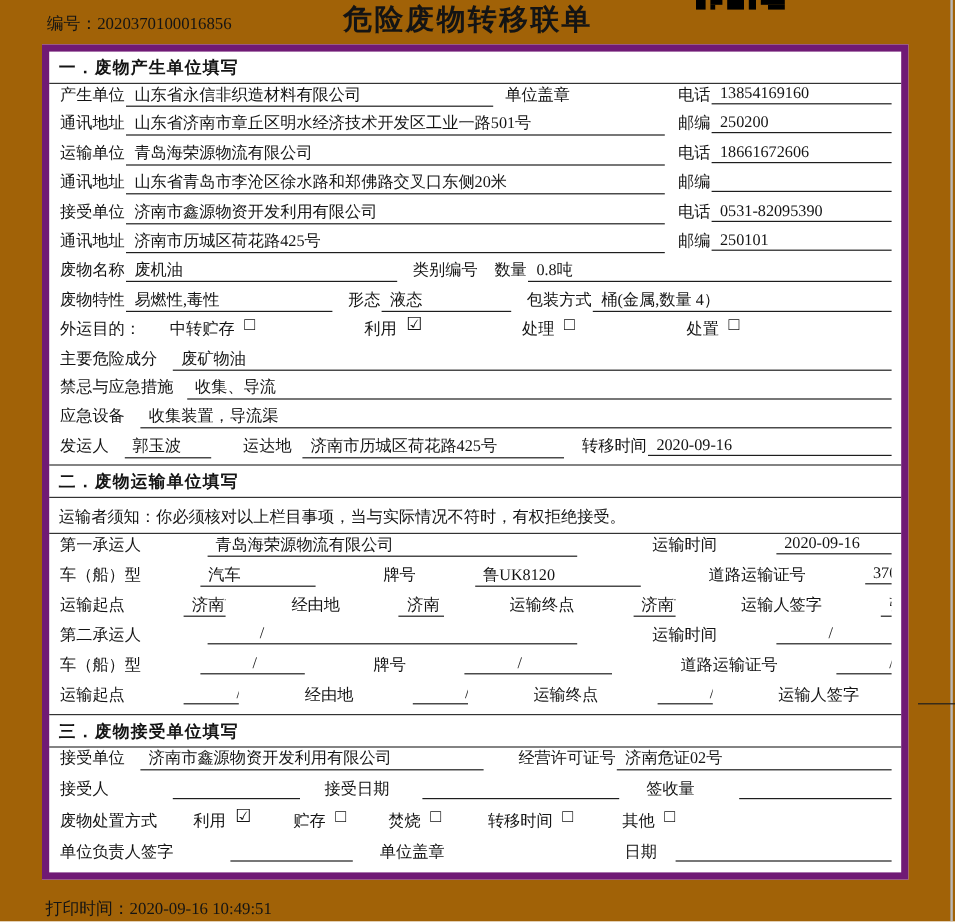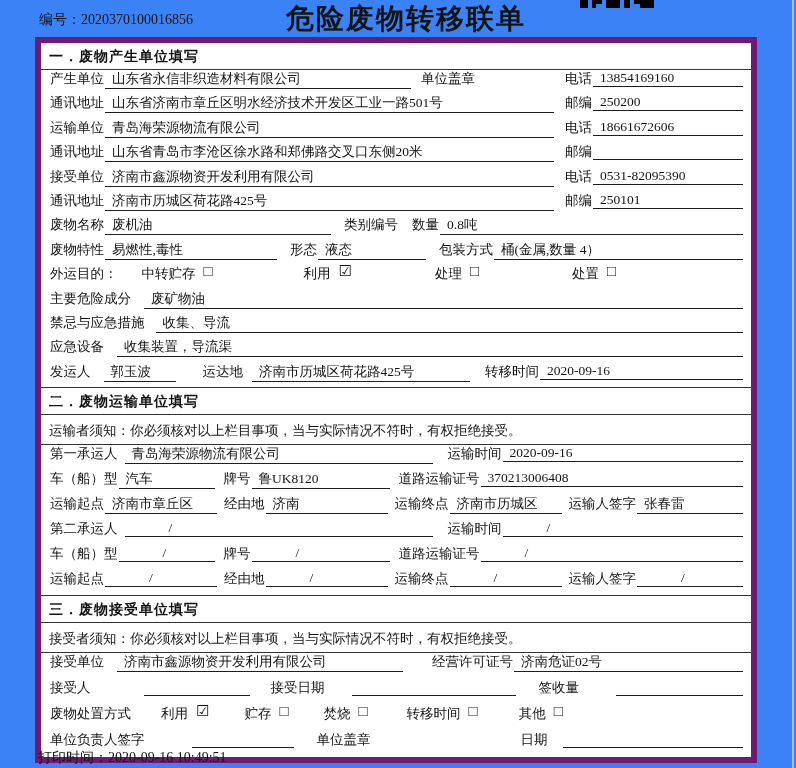--- a/index.html
+++ b/index.html
@@ -1,34 +1,34 @@
 <!DOCTYPE html>
 <html><head>
 <meta charset="utf-8">
 <style>
   html,body{margin:0;padding:0;background:#ffffff;}
-  .page{position:relative;width:796px;height:768px;background:#3b82f6;overflow:hidden;
+  .page{position:relative;width:796px;height:768px;background:#a16207;overflow:hidden;
         font-family:"Liberation Serif","DejaVu Serif",serif;color:#141414;font-size:13.5px;}
   .edge-line{position:absolute;right:2px;top:0;width:2px;height:768px;background:#b8b8b8;}
   
   .hdr{position:relative;height:37px;}
   .doc-no{position:absolute;left:39px;top:11px;font-size:14px;white-space:nowrap;}
-  .doc-title{position:absolute;left:286px;top:0px;font-size:28px;font-weight:bold;letter-spacing:2px;white-space:nowrap;}
+  .doc-title{position:absolute;left:286px;top:0px;font-size:24px;font-weight:bold;letter-spacing:2px;white-space:nowrap;}
   .qr{position:absolute;left:580px;top:0;width:74px;height:8px;}
   .qr i{position:absolute;background:#000;display:block;}
   
   .tbl{position:absolute;left:35px;top:37px;width:722px;box-sizing:border-box;
        border:6px solid #701a75;background:#fff;}
   .sec{font-weight:bold;font-size:14px;padding:5px 8px 3px 8px;
        border-top:1.5px solid #333;border-bottom:1.5px solid #333;letter-spacing:1px;}
   .sec.first{border-top:none;}
   .notice{padding:7px 8px 4px 8px;border-bottom:1.5px solid #333;}
   .row{display:flex;align-items:flex-start;padding:0 8px 3px 8px;box-sizing:border-box;}
   .s1r{height:24.4px;}
-  .s2r{height:25px;}
+  .s2r{height:25px;gap:48px;}
   .s3r{height:26px;}
   .lbl{white-space:nowrap;padding:0 1px;}
   .fld{border-bottom:1px solid #1e1e1e;white-space:nowrap;padding:0 2px 0 7px;
        box-sizing:border-box;min-height:17px;overflow:hidden;}
   .gr{flex:1;}
   .mla{margin-left:auto;}
   .box{font-size:15px;line-height:13px;padding-left:7px;}
   .slash{padding-left:44px;}
   .print-line{position:absolute;left:38px;top:749px;font-size:14px;white-space:nowrap;}
 </style>
@@ -203,21 +203,20 @@
       <span class="fld slash" style="width:112px">/</span>
       <span class="lbl" style="margin-left:6px">经由地</span>
       <span class="fld slash" style="width:122px">/</span>
       <span class="lbl" style="margin-left:6px">运输终点</span>
       <span class="fld slash" style="width:112px">/</span>
       <span class="lbl" style="margin-left:6px">运输人签字</span>
       <span class="fld gr slash">/</span>
     </div>
 
     <div class="sec">三．废物接受单位填写</div>
-    <div class="notice">接受者须知：你必须核对以上栏目事项，当与实际情况不符时，有权拒绝接受。</div>
 
     <div class="row s3r">
       <span class="lbl">接受单位</span>
       <span class="fld" style="width:286px;margin-left:12px">济南市鑫源物资开发利用有限公司</span>
       <span class="lbl" style="margin-left:28px">经营许可证号</span>
       <span class="fld gr">济南危证02号</span>
     </div>
 
     <div class="row s3r">
       <span class="lbl">接受人</span>

